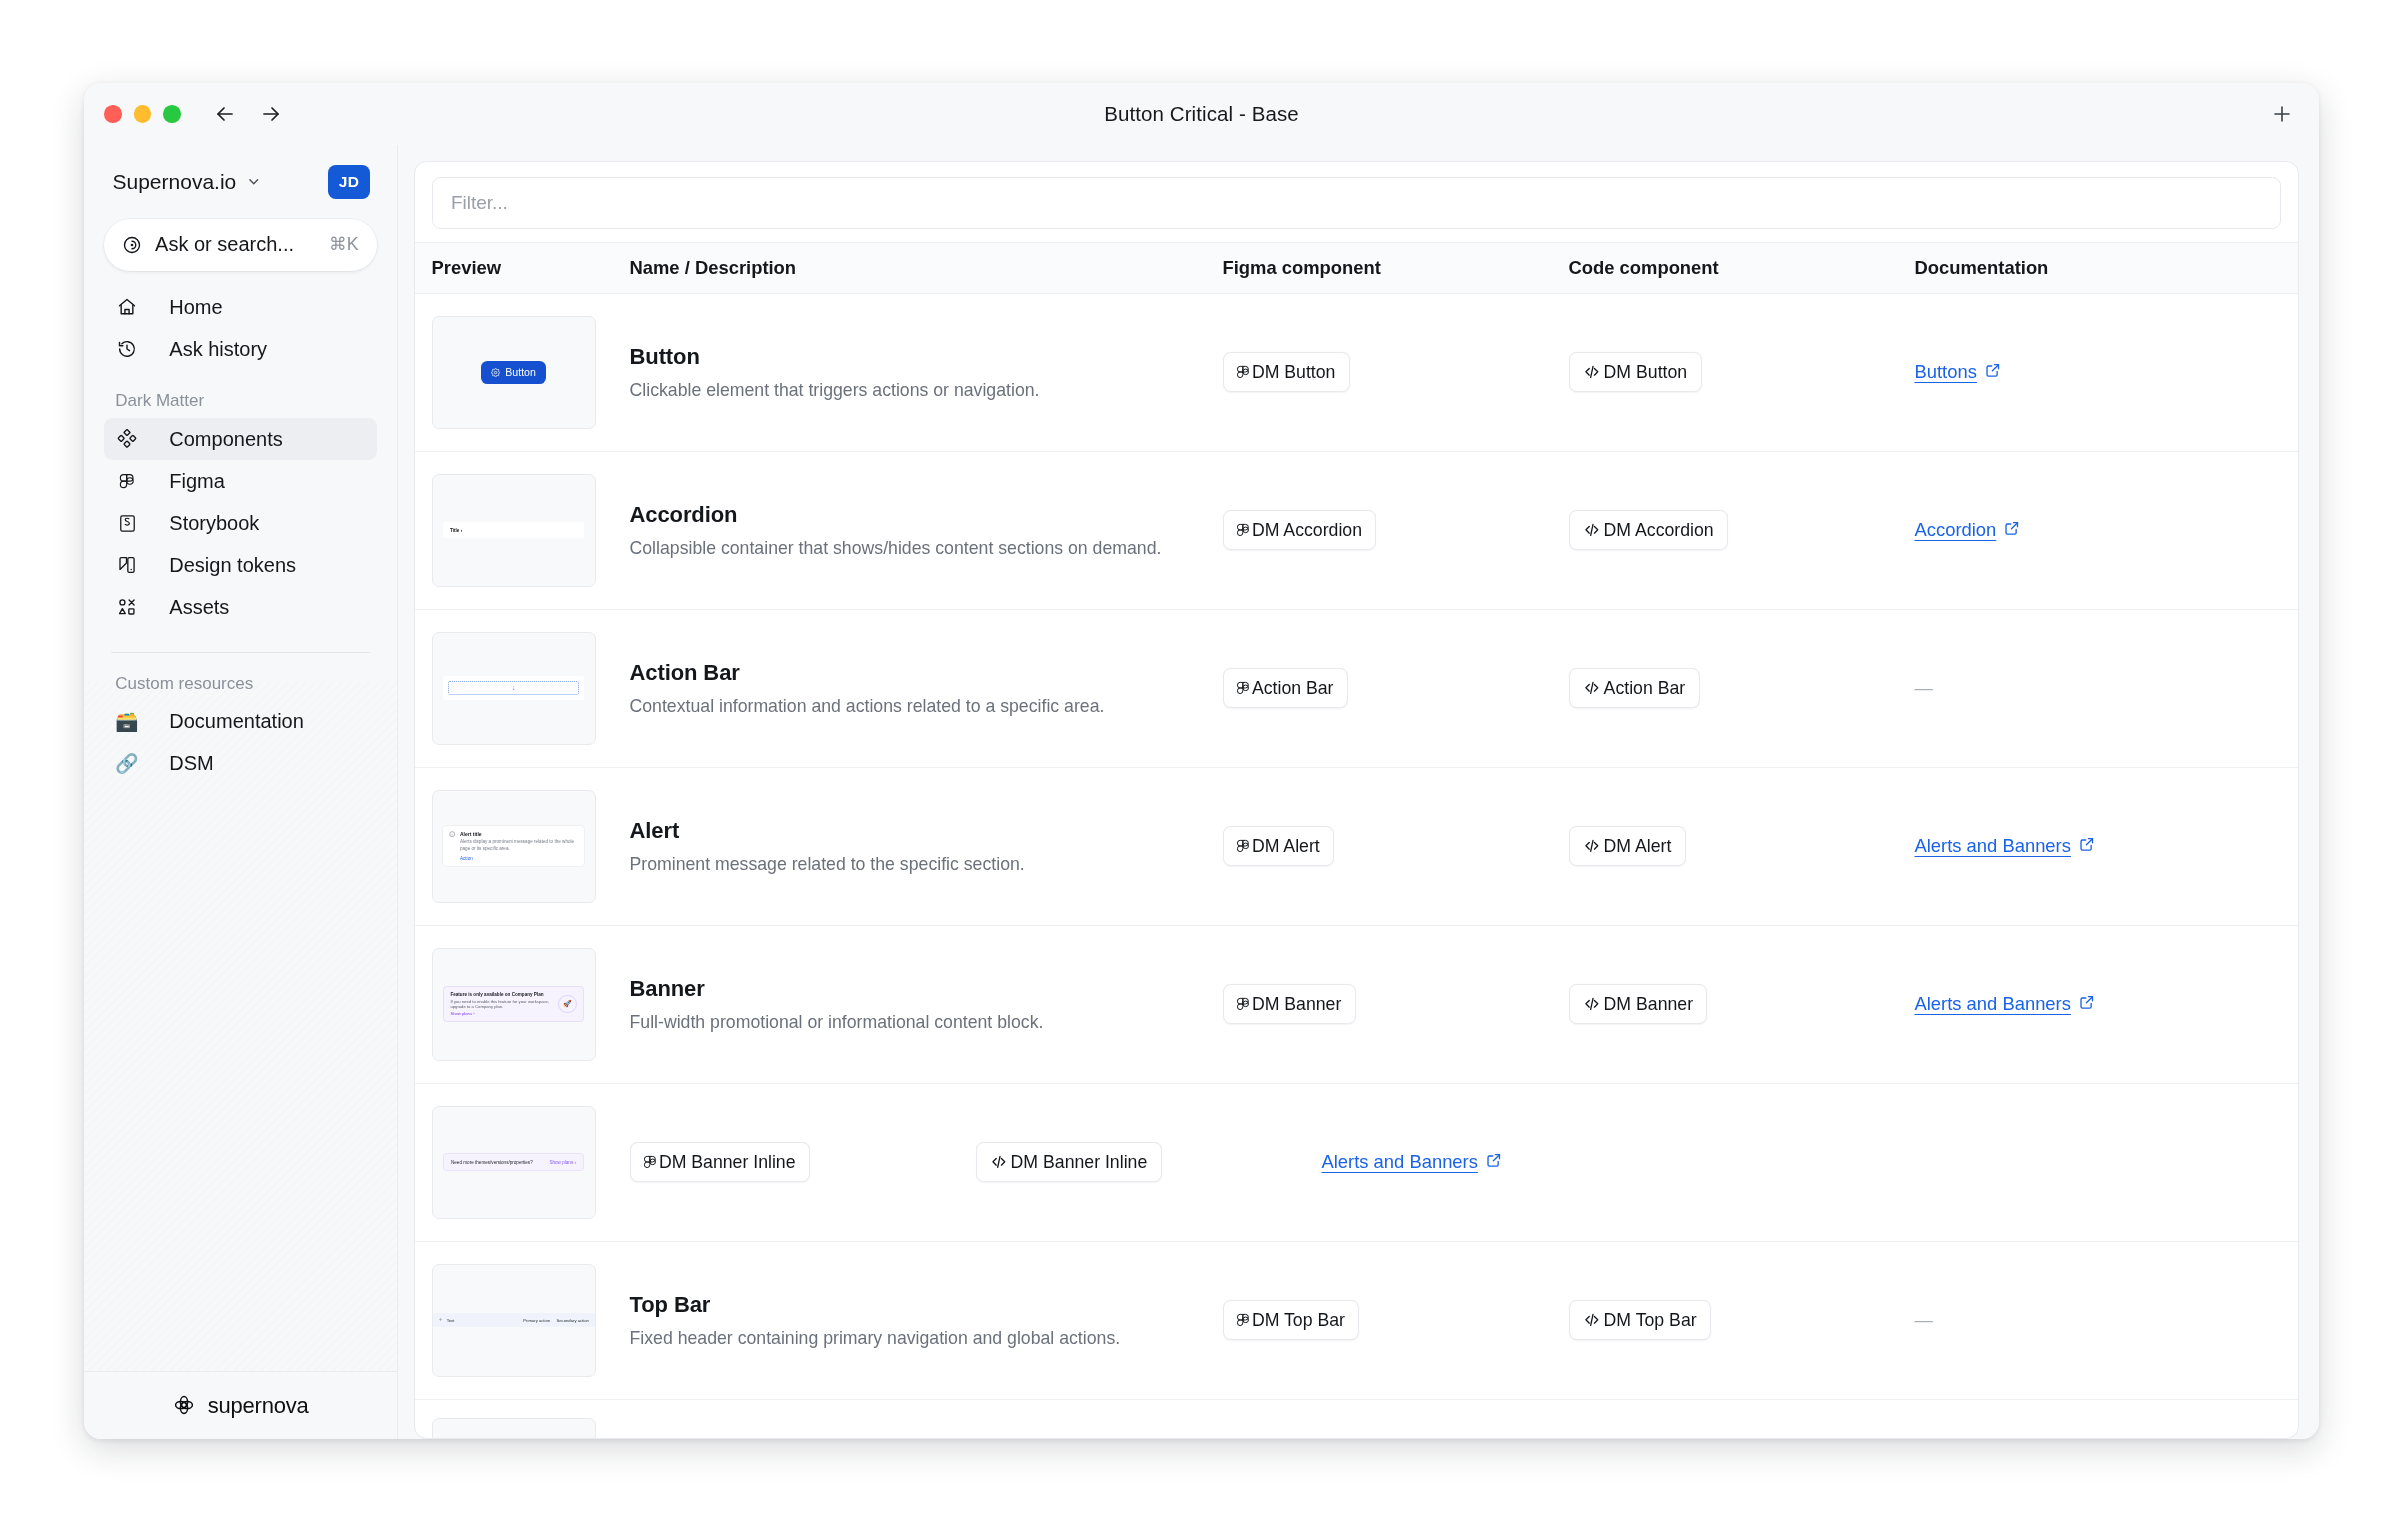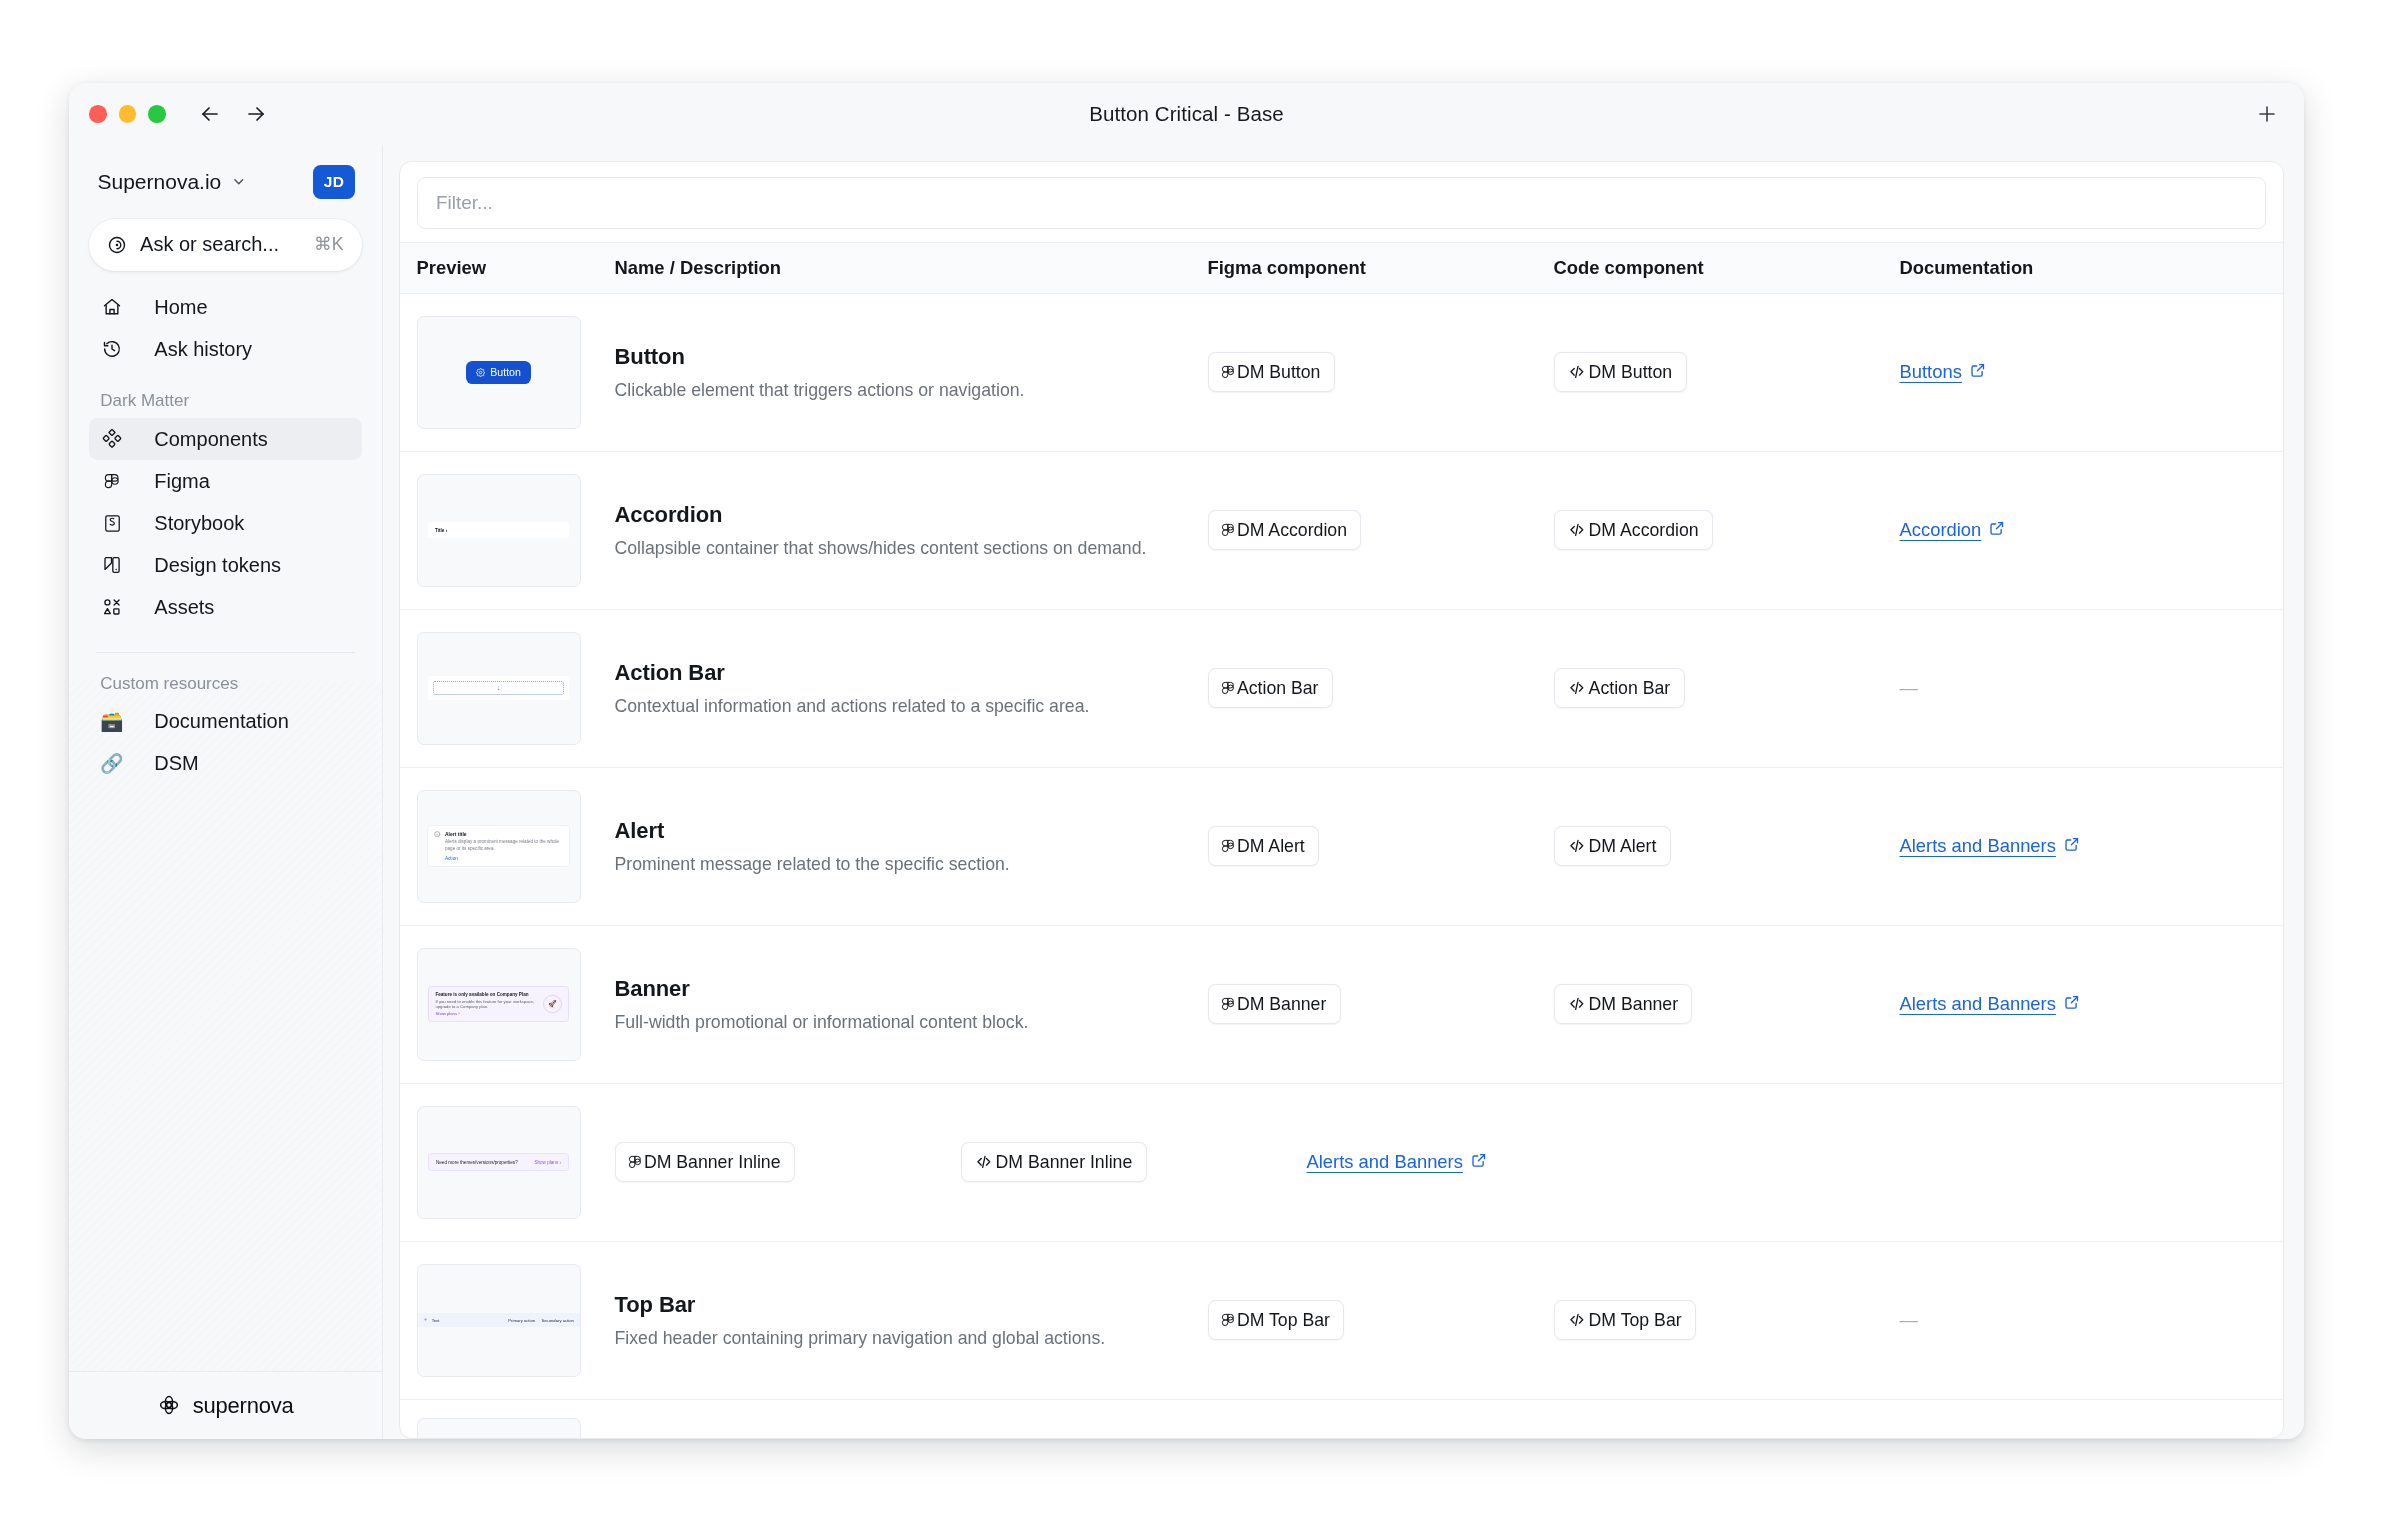--- a/index.html
+++ b/index.html
@@ -9,21 +9,21 @@
     height: 1526px;
     overflow: hidden;
     background: #ffffff;
     font-family: "Liberation Sans", sans-serif;
     -webkit-font-smoothing: antialiased;
   }
 
   
   .window {
     position: absolute;
-    left: 69px;
+    left: 84px;
     top: 83px;
     width: 2235px;
     height: 1356px;
     background: #f7f8fa;
     border-radius: 17px;
     box-shadow: 0 10px 35px rgba(16,24,40,0.16), 0 1.4px 5.7px rgba(16,24,40,0.08);
     overflow: hidden;
     display: flex;
     flex-direction: column;
   }

